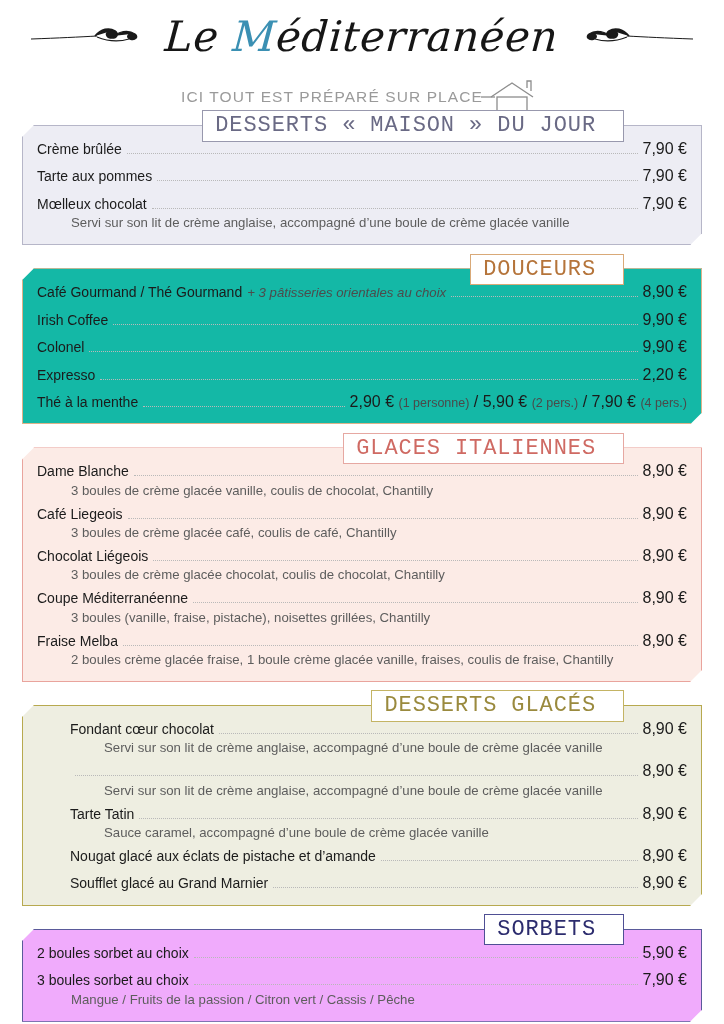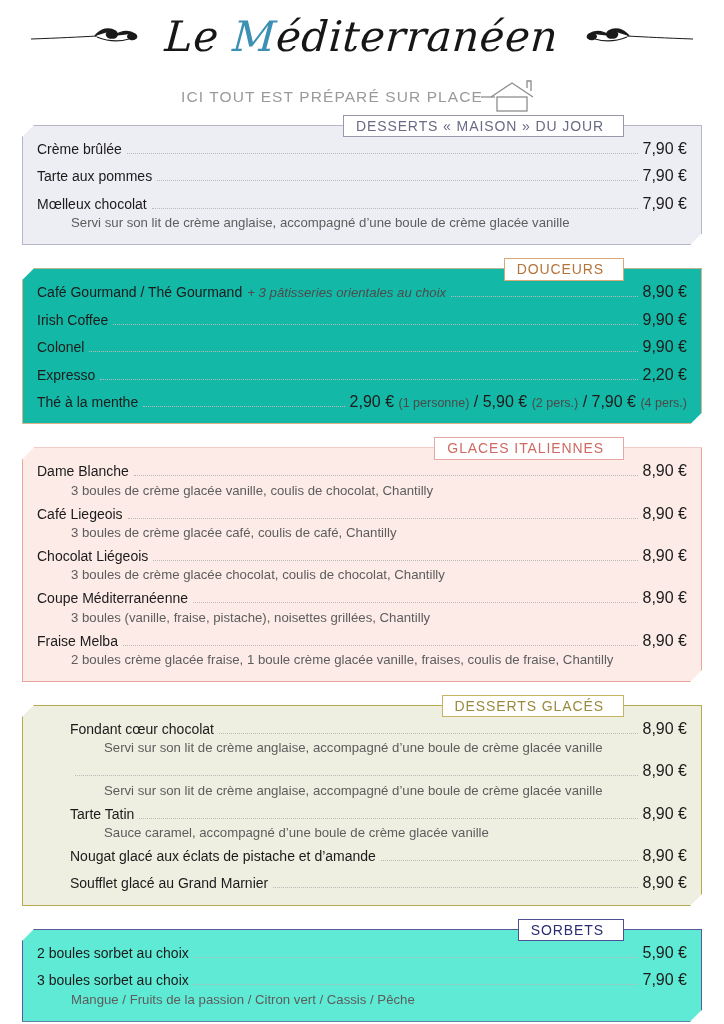--- a/index.html
+++ b/index.html
@@ -84,27 +84,27 @@
     justify-content: flex-end;
     align-items: center;
     padding-right: 78px;
     z-index: 4;
   }
 
   .section-title {
     display: inline-block;
     background: #ffffff;
     border: 1.3px solid;
-    padding: 3px 19px 3px 12px;
-    font-size: 14px;
+    padding: 3px 27px 3px 12px;
+    font-size: 22px;
     letter-spacing: 0.9px;
     font-weight: 400;
     line-height: 1.05;
     white-space: nowrap;
-    font-family: Liberation Sans, sans-serif;
+    font-family: Liberation Mono, monospace;
   }
 
   .section-box {
     position: relative;
     margin-top: -13px;
     border: 1.2px solid;
     padding: 12px 14px 11px 14px;
     z-index: 1;
   }
 
@@ -175,21 +175,21 @@
   .sec-douceurs .section-title { color: #b5743a; border-color: #d9a978; }
   .sec-douceurs .section-box   { background: #14b8a6; border-color: #ddb28a; }
 
   .sec-glaces .section-title { color: #cf6a63; border-color: #e6a8a2; }
   .sec-glaces .section-box   { background: #fcebe6; border-color: #e9a49d; }
 
   .sec-glacesd .section-title { color: #9a8a3e; border-color: #c4b464; }
   .sec-glacesd .section-box   { background: #eeeee1; border-color: #b7a94f; }
 
   .sec-sorbets .section-title { color: #2c2c6e; border-color: #4f4f94; }
-  .sec-sorbets .section-box   { background: #5eead4; border-color: #5a5a9a; }
+  .sec-sorbets .section-box   { background: #f0abfc; border-color: #5a5a9a; }
 
   .gap { height: 12px; }
 </style>
 </head>
 <body>
 
 <div id="page">
 
   <div class="header">
 

